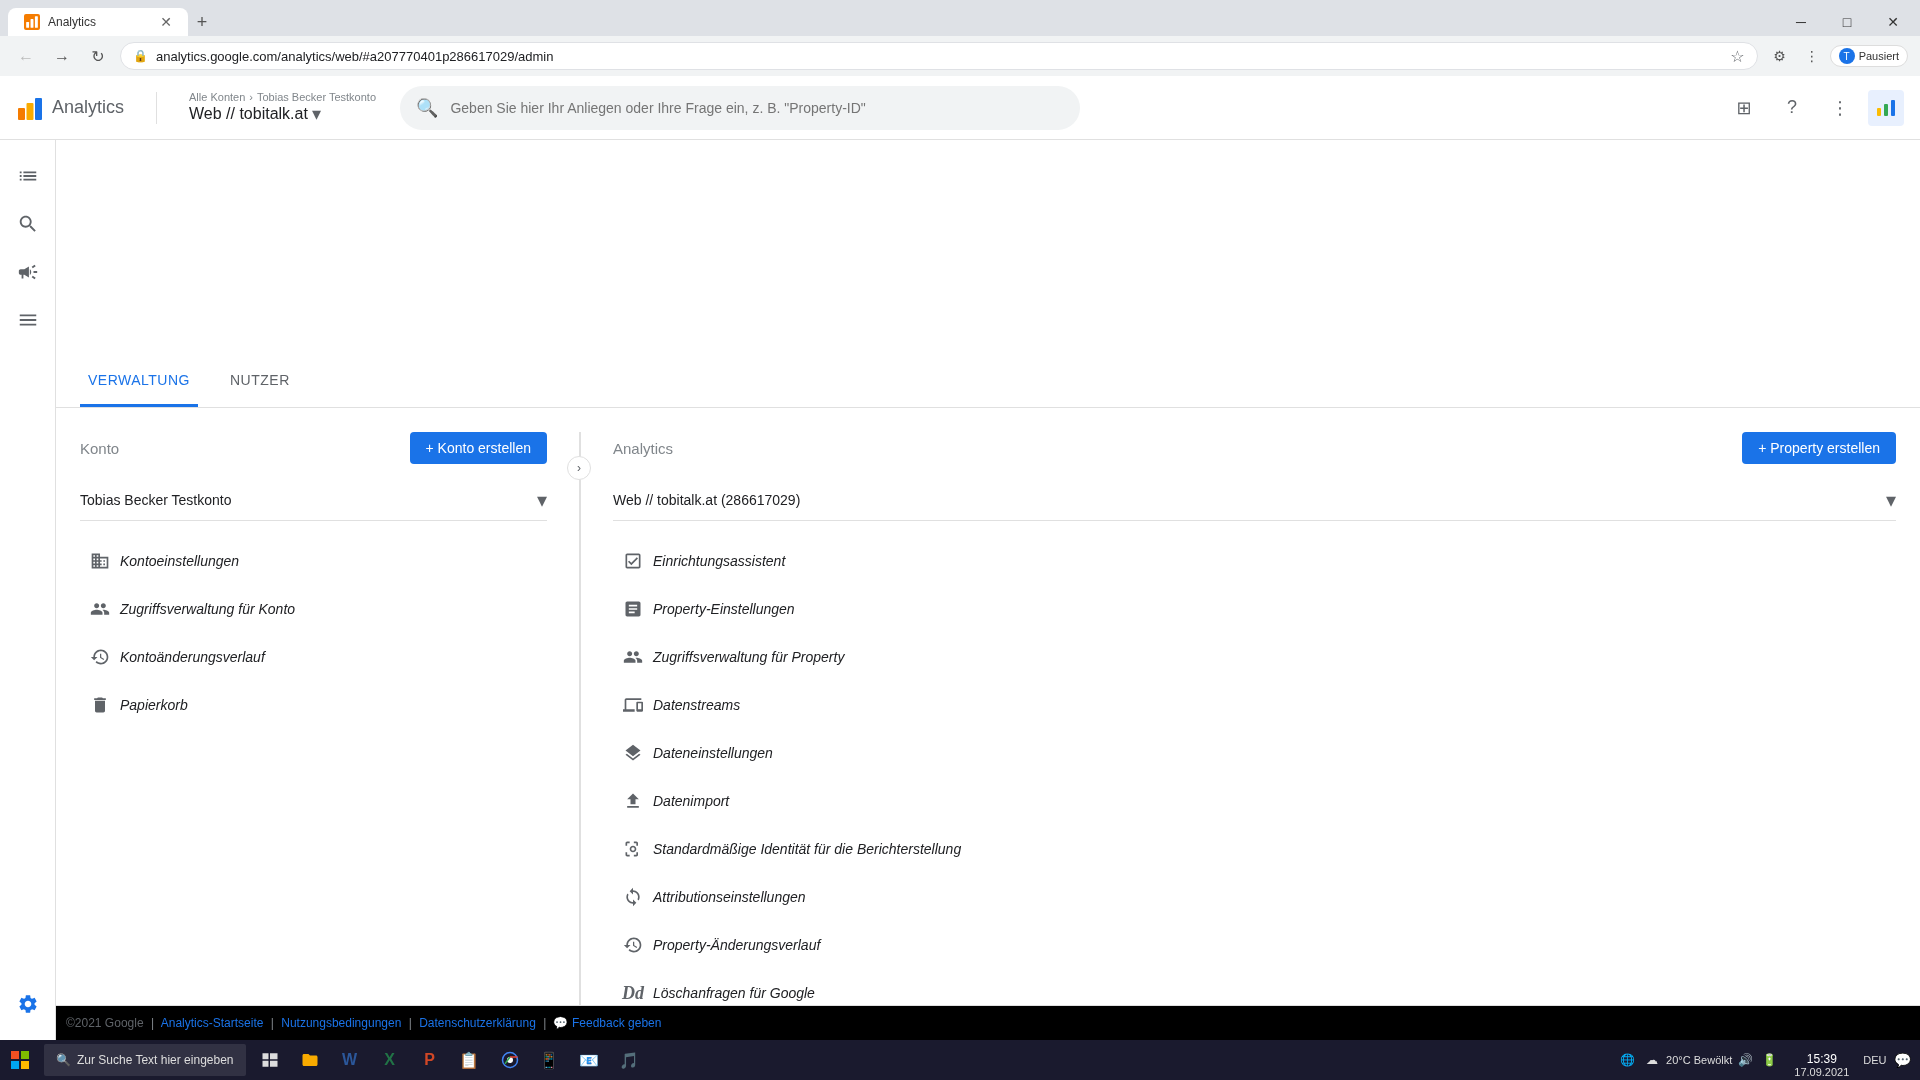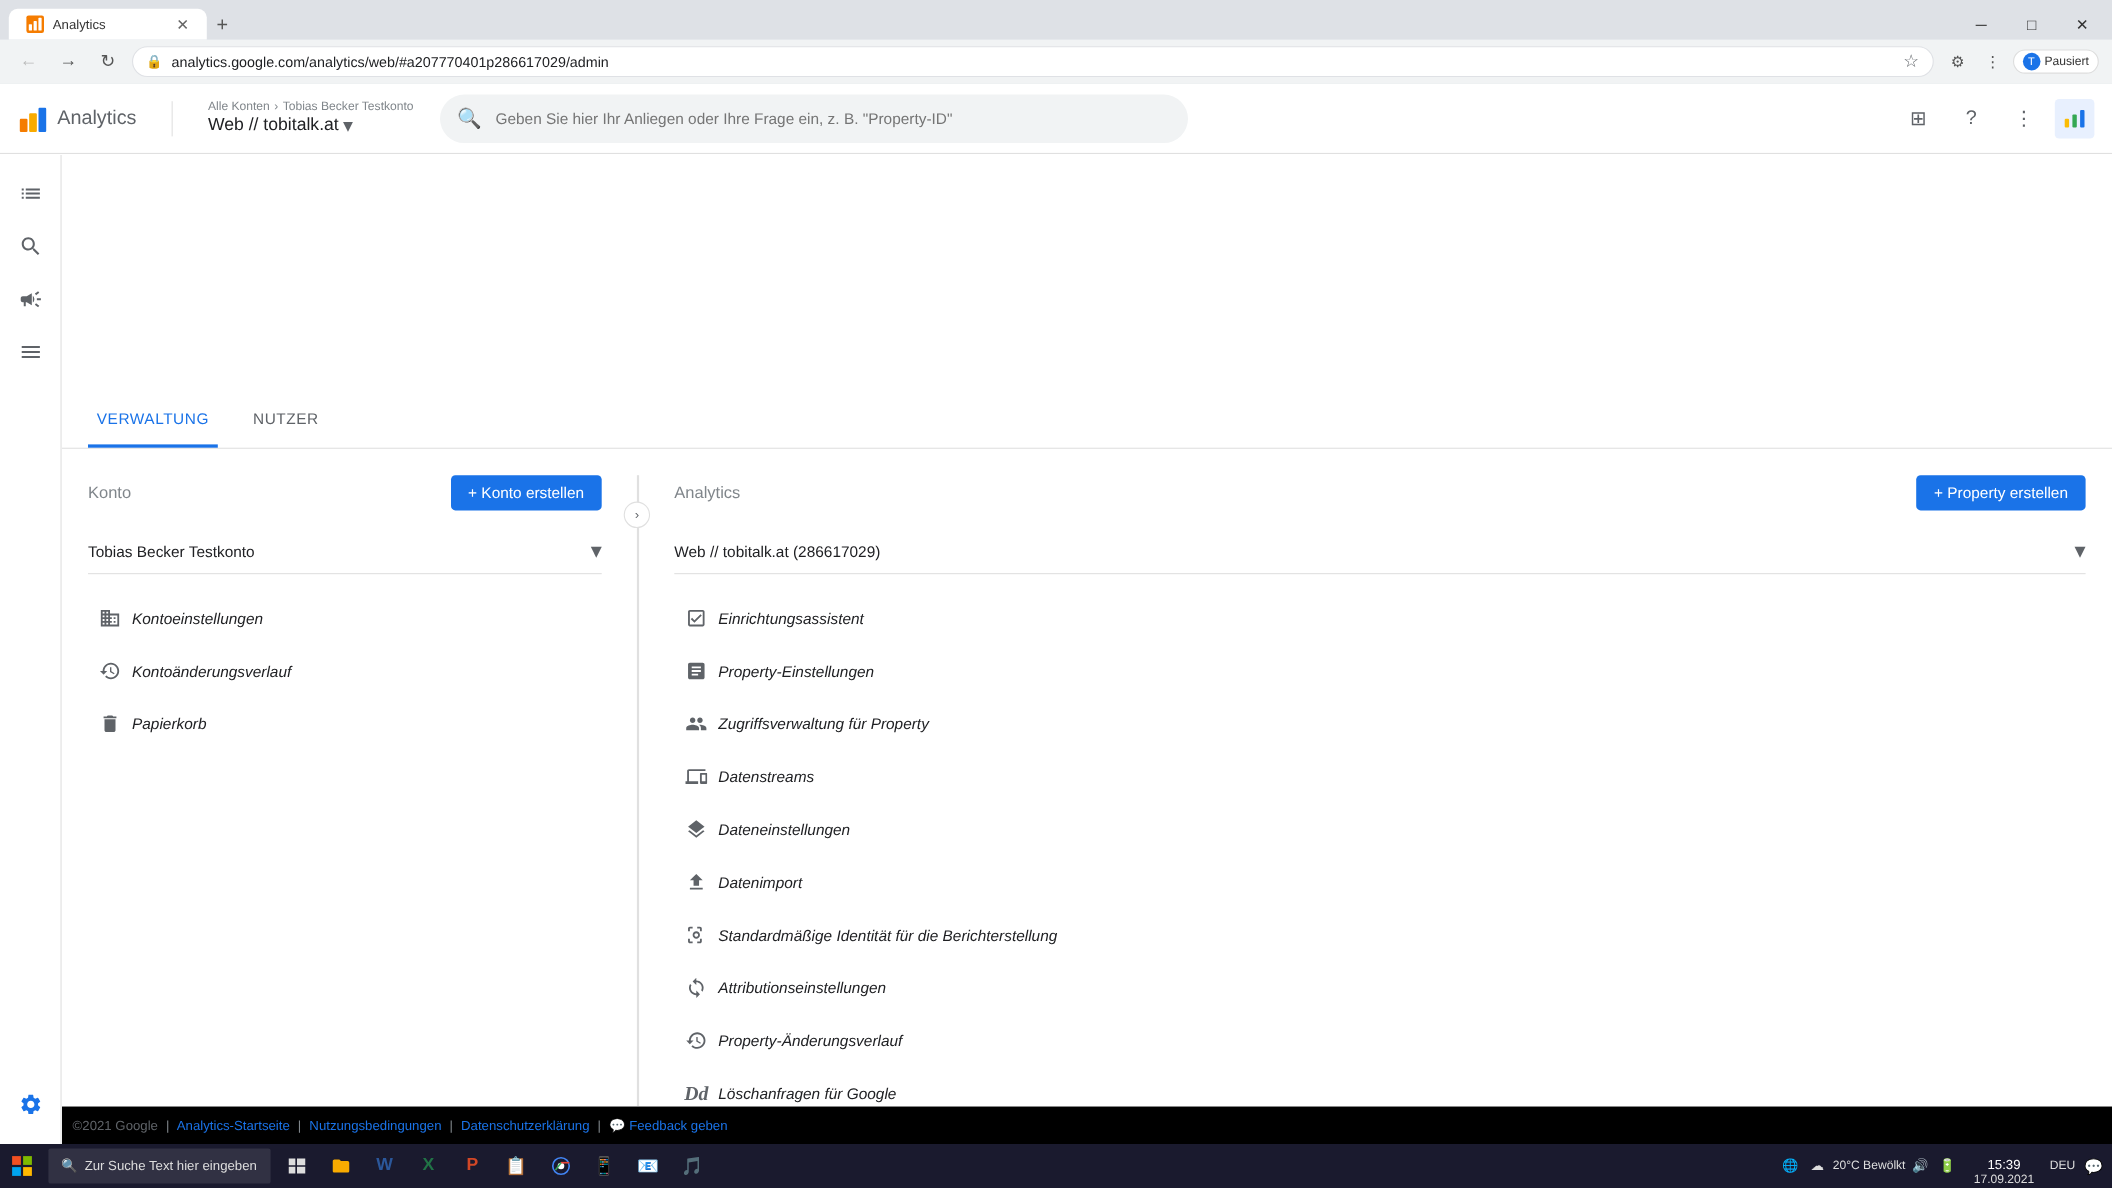--- a/index.html
+++ b/index.html
@@ -239,20 +239,28 @@
 
         <div class="menu-item">
           <div class="menu-item-icon">
             <svg width="20" height="20" viewBox="0 0 24 24" fill="#5f6368">
                 <path d="M12 7V3H2v18h20V7H12zM6 19H4v-2h2v2zm0-4H4v-2h2v2zm0-4H4v-2h2v2zm0-4H4V5h2v2zm4 12H8v-2h2v2zm0-4H8v-2h2v2zm0-4H8v-2h2v2zm0-4H8V5h2v2zm10 12h-8v-2h2v-2h-2v-2h2v-2h-2V9h8v10zm-2-8h-2v2h2v-2zm0 4h-2v2h2v-2z"></path>
               </svg>
           </div>
           <span class="menu-item-text">Kontoeinstellungen</span>
         </div>
 
+        <div class="menu-item">
+          <div class="menu-item-icon">
+            <svg width="20" height="20" viewBox="0 0 24 24" fill="#5f6368">
+                <path d="M16 11c1.66 0 2.99-1.34 2.99-3S17.66 5 16 5c-1.66 0-3 1.34-3 3s1.34 3 3 3zm-8 0c1.66 0 2.99-1.34 2.99-3S9.66 5 8 5C6.34 5 5 6.34 5 8s1.34 3 3 3zm0 2c-2.33 0-7 1.17-7 3.5V19h14v-2.5c0-2.33-4.67-3.5-7-3.5zm8 0c-.29 0-.62.02-.97.05 1.16.84 1.97 1.97 1.97 3.45V19h6v-2.5c0-2.33-4.67-3.5-7-3.5z"></path>
+              </svg>
+          </div>
+          <span class="menu-item-text">Zugriffsverwaltung für Konto</span>
+        </div>
 
 
         <div class="menu-item">
           <div class="menu-item-icon">
             <svg width="20" height="20" viewBox="0 0 24 24" fill="#5f6368">
                 <path d="M13 3c-4.97 0-9 4.03-9 9H1l3.89 3.89.07.14L9 12H6c0-3.87 3.13-7 7-7s7 3.13 7 7-3.13 7-7 7c-1.93 0-3.68-.79-4.94-2.06l-1.42 1.42C8.27 19.99 10.51 21 13 21c4.97 0 9-4.03 9-9s-4.03-9-9-9zm-1 5v5l4.28 2.54.72-1.21-3.5-2.08V8H12z"></path>
               </svg>
           </div>
           <span class="menu-item-text">Kontoänderungsverlauf</span>
         </div>

